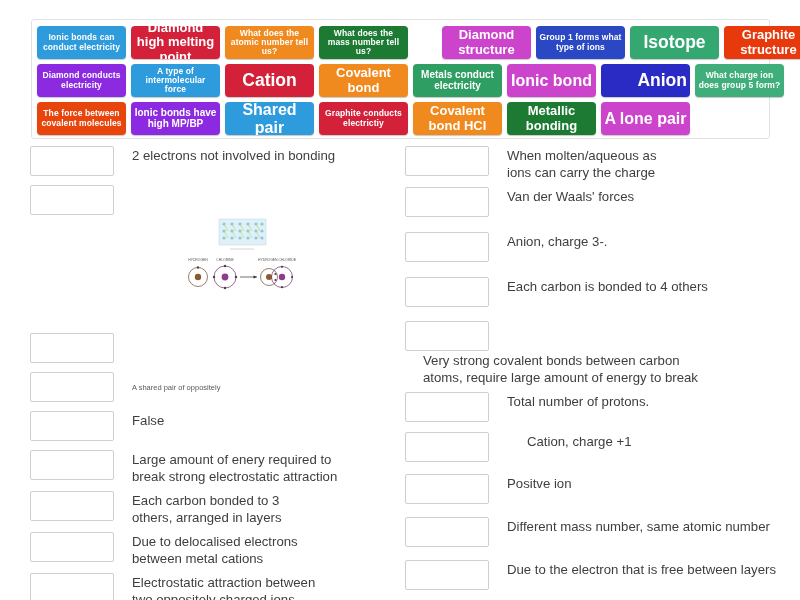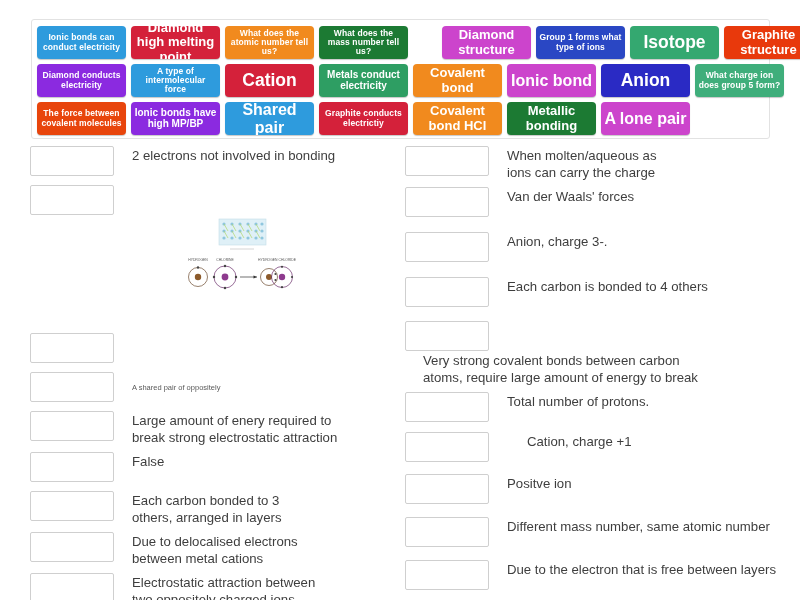--- a/index.html
+++ b/index.html
@@ -138,32 +138,32 @@
             <span class="t-xs">Diamond conducts
 electricity</span>
           </div>
         <div class="tile" style="background: rgb(46, 155, 221);">
             <span class="t-xs">A type of
 intermolecular force</span>
           </div>
         <div class="tile" style="background: rgb(212, 33, 58);">
             <span class="t-xl">Cation</span>
           </div>
+        <div class="tile" style="background: rgb(241, 138, 30);">
+            <span class="t-md">Covalent
+bond</span>
+          </div>
         <div class="tile" style="background: rgb(46, 158, 99);">
             <span class="t-sm">Metals conduct
 electricity</span>
           </div>
-        <div class="tile" style="background: rgb(241, 138, 30);">
-            <span class="t-md">Covalent
-bond</span>
-          </div>
         <div class="tile" style="background: rgb(204, 68, 204);">
             <span class="t-lg">Ionic bond</span>
           </div>
-        <div class="tile" style="background: rgb(42, 42, 196);">
+        <div class="tile" style="background: rgb(42, 42, 196); text-align: right;">
             <span class="t-xl">Anion</span>
           </div>
         <div class="tile" style="background: rgb(63, 174, 123);">
             <span class="t-xs">What charge ion
 does group 5 form?</span>
           </div>
       </div>
 
       <div class="tile-row">
         <div class="tile" style="background: rgb(232, 69, 12);">
@@ -276,31 +276,31 @@
       <div class="answer"></div>
     </div>
 
     <div class="row">
       <div class="dropzone"></div>
       <div class="answer tiny">A shared pair of oppositely</div>
     </div>
 
     <div class="row">
       <div class="dropzone"></div>
+      <div class="answer">False</div>
+    </div>
+
+    <div class="row">
+      <div class="dropzone"></div>
       <div class="answer">Large amount of enery required to
 break strong electrostatic attraction</div>
     </div>
 
     <div class="row">
       <div class="dropzone"></div>
-      <div class="answer">False</div>
-    </div>
-
-    <div class="row">
-      <div class="dropzone"></div>
       <div class="answer">Each carbon bonded to 3
 others, arranged in layers</div>
     </div>
 
     <div class="row">
       <div class="dropzone"></div>
       <div class="answer">Due to delocalised electrons
 between metal cations</div>
     </div>
 

